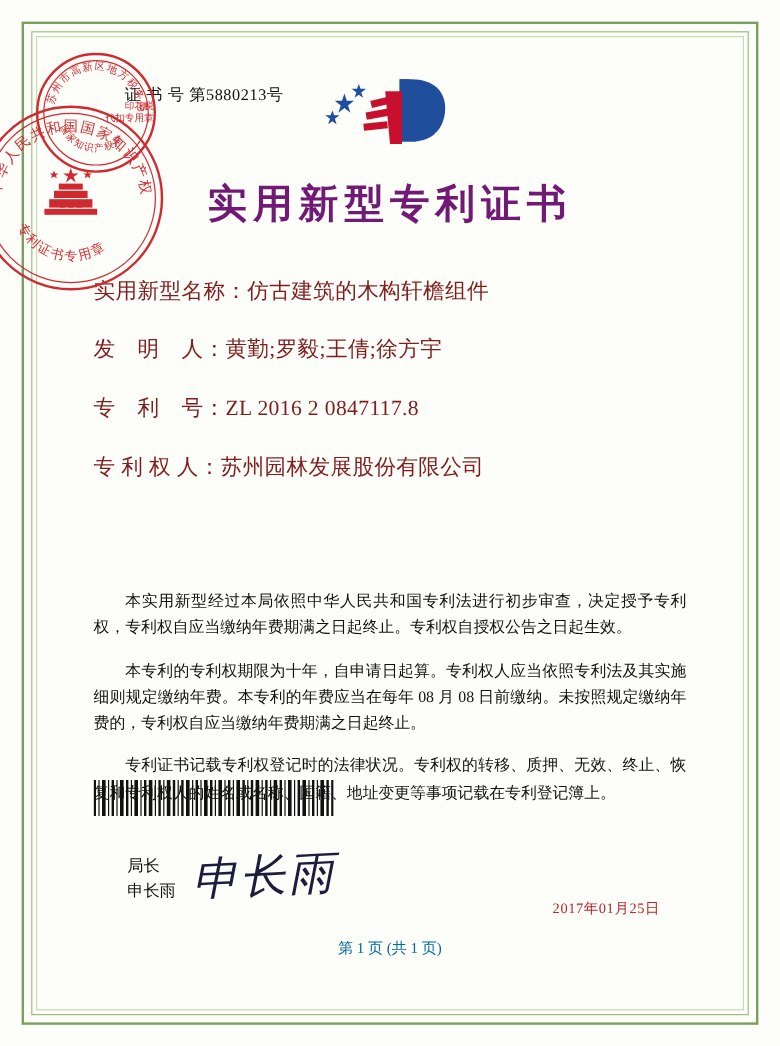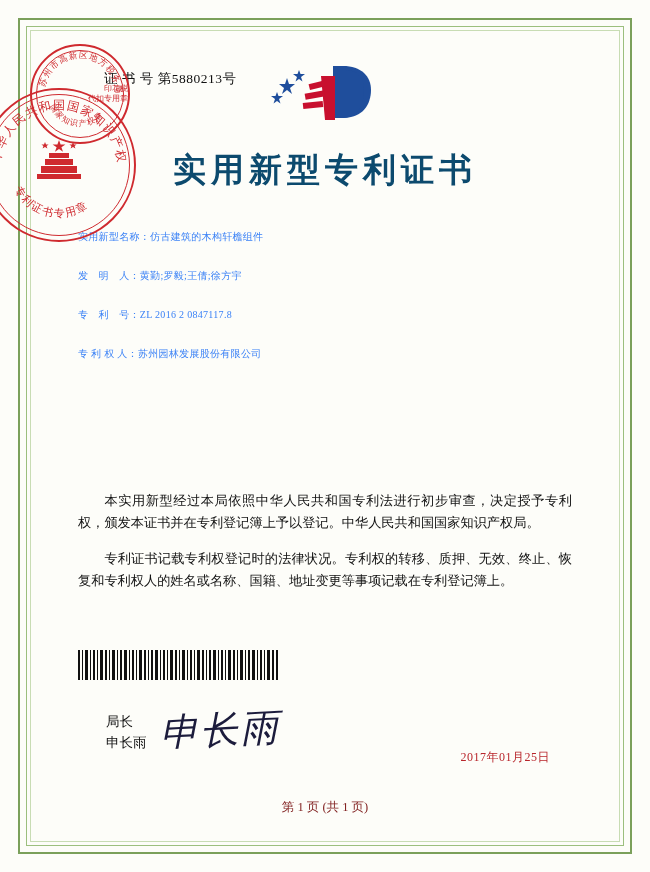--- a/index.html
+++ b/index.html
@@ -86,34 +86,34 @@
 
   .title {
     position: absolute;
     top: 108px;
     left: 0;
     right: 0;
     text-align: center;
     font-size: 33px;
     font-weight: bold;
     letter-spacing: 5px;
-    color: #0c4a6e;
+    color: #701a75;
     font-family: "DejaVu Serif", serif;
   }
 
   .fields {
     position: absolute;
     top: 190px;
     left: 38px;
     right: 38px;
   }
   .field {
-    font-size: 10px;
+    font-size: 18px;
     margin-bottom: 25px;
-    color: #3b82f6;
+    color: #7f1d1d;
     letter-spacing: 0.3px;
     white-space: nowrap;
   }
   .field .lbl {
     display: inline-block;
   }
   .field .val {
     display: inline-block;
   }
 
@@ -174,26 +174,26 @@
     position: absolute;
     right: 60px;
     bottom: 66px;
     font-size: 12px;
     color: #b8252b;
     letter-spacing: 0.5px;
   }
 
   .footer {
     position: absolute;
-    bottom: 16px;
+    bottom: 33px;
     left: 0;
     right: 0;
     text-align: center;
     font-size: 12.5px;
-    color: #7f1d1d;
+    color: #0369a1;
   }
 
   
   .round-seal {
     position: relative;
     border-radius: 50%;
     border: 2px solid #cf2a2f;
     color: #cf2a2f;
   }
   .round-seal .ring2 {
@@ -282,21 +282,22 @@
       </div>
       <div class="field">
         <span class="lbl">专　利　号：</span><span class="val">ZL 2016 2 0847117.8</span>
       </div>
       <div class="field">
         <span class="lbl">专 利 权 人：</span><span class="val">苏州园林发展股份有限公司</span>
       </div>
     </div>
 
     <div class="paras">
-      <p class="para">本实用新型经过本局依照中华人民共和国专利法进行初步审查，决定授予专利权，颁发本证书并在专利登记簿上予以登记。中华人民共和国国家知识产权局。</p>
+      <p class="para">本实用新型经过本局依照中华人民共和国专利法进行初步审查，决定授予专利权，专利权自应当缴纳年费期满之日起终止。专利权自授权公告之日起生效。</p>
+      <p class="para">本专利的专利权期限为十年，自申请日起算。专利权人应当依照专利法及其实施细则规定缴纳年费。本专利的年费应当在每年 08 月 08 日前缴纳。未按照规定缴纳年费的，专利权自应当缴纳年费期满之日起终止。</p>
       <p class="para">专利证书记载专利权登记时的法律状况。专利权的转移、质押、无效、终止、恢复和专利权人的姓名或名称、国籍、地址变更等事项记载在专利登记簿上。</p>
     </div>
 
     <div class="barcode">
       <svg width="200" height="30" viewBox="0 0 200 30">
         <g fill="#111">
           <rect x="0" y="0" width="2" height="30"></rect>
             <rect x="4" y="0" width="1" height="30"></rect>
           <rect x="7" y="0" width="3" height="30"></rect>
             <rect x="12" y="0" width="1" height="30"></rect>

